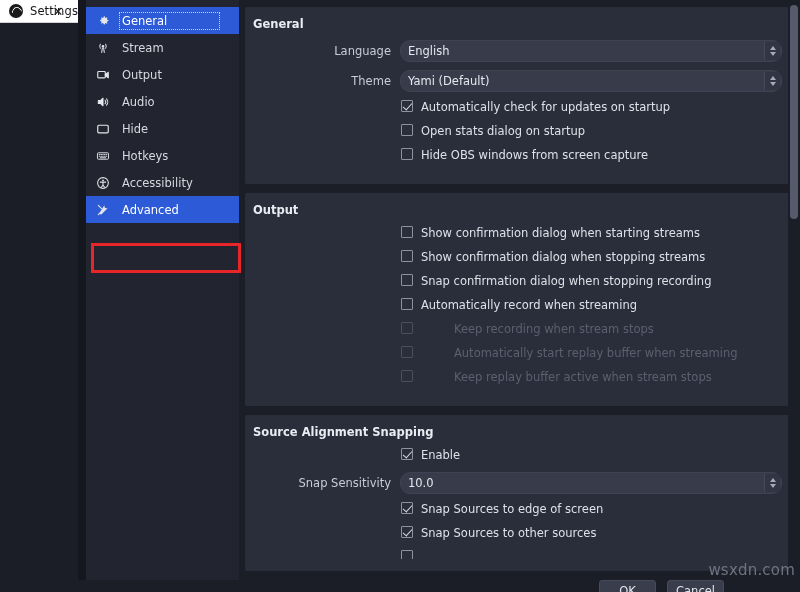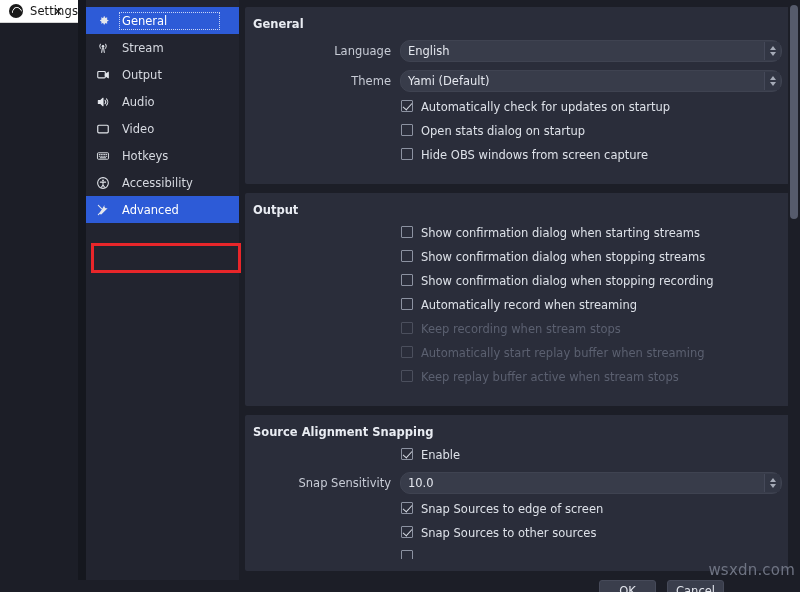--- a/index.html
+++ b/index.html
@@ -255,20 +255,21 @@
   .check-label {
     font-size: 11.5px;
     color: #dde1e8;
     white-space: nowrap;
   }
   .check-row.disabled .checkbox {
     border-color: #4b4f5d;
   }
   .check-row.disabled .check-label {
     color: #5b6070;
+    margin-left: 33px;
   }
   .check-row.clipped {
     height: 9px;
     overflow: hidden;
     align-items: flex-start;
   }
 
   
   .scrollbar {
     position: absolute;
@@ -387,21 +388,21 @@
         </span>
         <span class="nav-label">Audio</span>
       </div>
 
       <div class="nav-item">
         <span class="nav-icon">
           <svg width="14" height="14" viewBox="0 0 24 24" fill="none" stroke="currentColor" stroke-width="2">
             <rect x="3" y="5.5" width="18" height="13" rx="1.8"></rect>
           </svg>
         </span>
-        <span class="nav-label">Video</span>
+        <span class="nav-label">Hide</span>
       </div>
 
       <div class="nav-item">
         <span class="nav-icon">
           <svg width="14" height="14" viewBox="0 0 24 24" fill="none" stroke="currentColor" stroke-width="1.6">
             <rect x="2.5" y="6.5" width="19" height="11" rx="1.5"></rect>
             <path d="M5.5 9.5h1M8.5 9.5h1M11.5 9.5h1M14.5 9.5h1M17.5 9.5h1M5.5 12.5h1M8.5 12.5h1M11.5 12.5h1M14.5 12.5h1M17.5 12.5h1M7.5 15h9" stroke-linecap="round"></path>
           </svg>
         </span>
         <span class="nav-label">Hotkeys</span>
@@ -479,21 +480,21 @@
           <div class="check-row">
             <span class="checkbox"></span>
             <span class="check-label">Show confirmation dialog when starting streams</span>
           </div>
           <div class="check-row">
             <span class="checkbox"></span>
             <span class="check-label">Show confirmation dialog when stopping streams</span>
           </div>
           <div class="check-row">
             <span class="checkbox"></span>
-            <span class="check-label">Show confirmation dialog when stopping recording</span>
+            <span class="check-label">Snap confirmation dialog when stopping recording</span>
           </div>
           <div class="check-row">
             <span class="checkbox"></span>
             <span class="check-label">Automatically record when streaming</span>
           </div>
           <div class="check-row disabled">
             <span class="checkbox"></span>
             <span class="check-label">Keep recording when stream stops</span>
           </div>
           <div class="check-row disabled">

